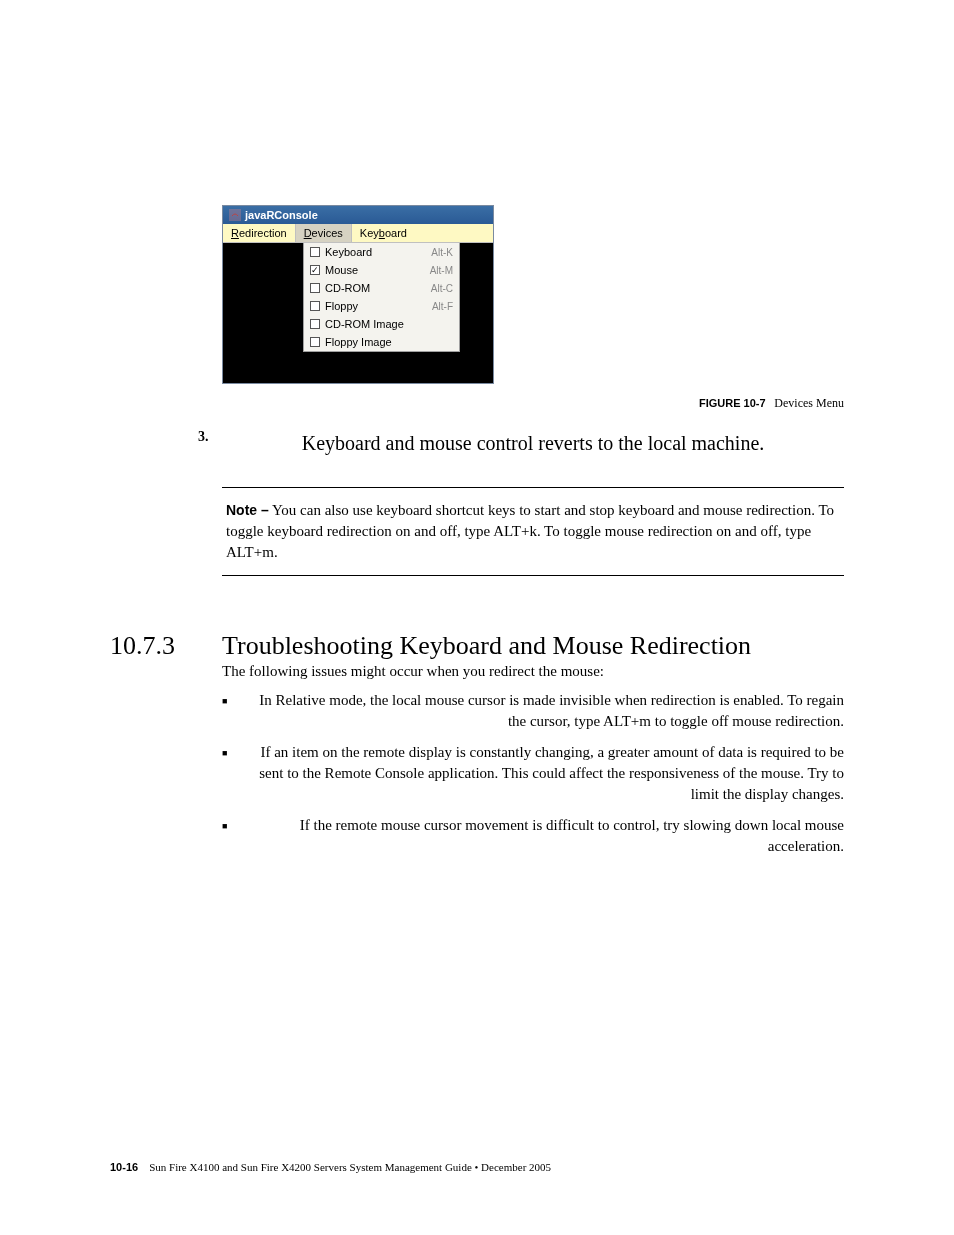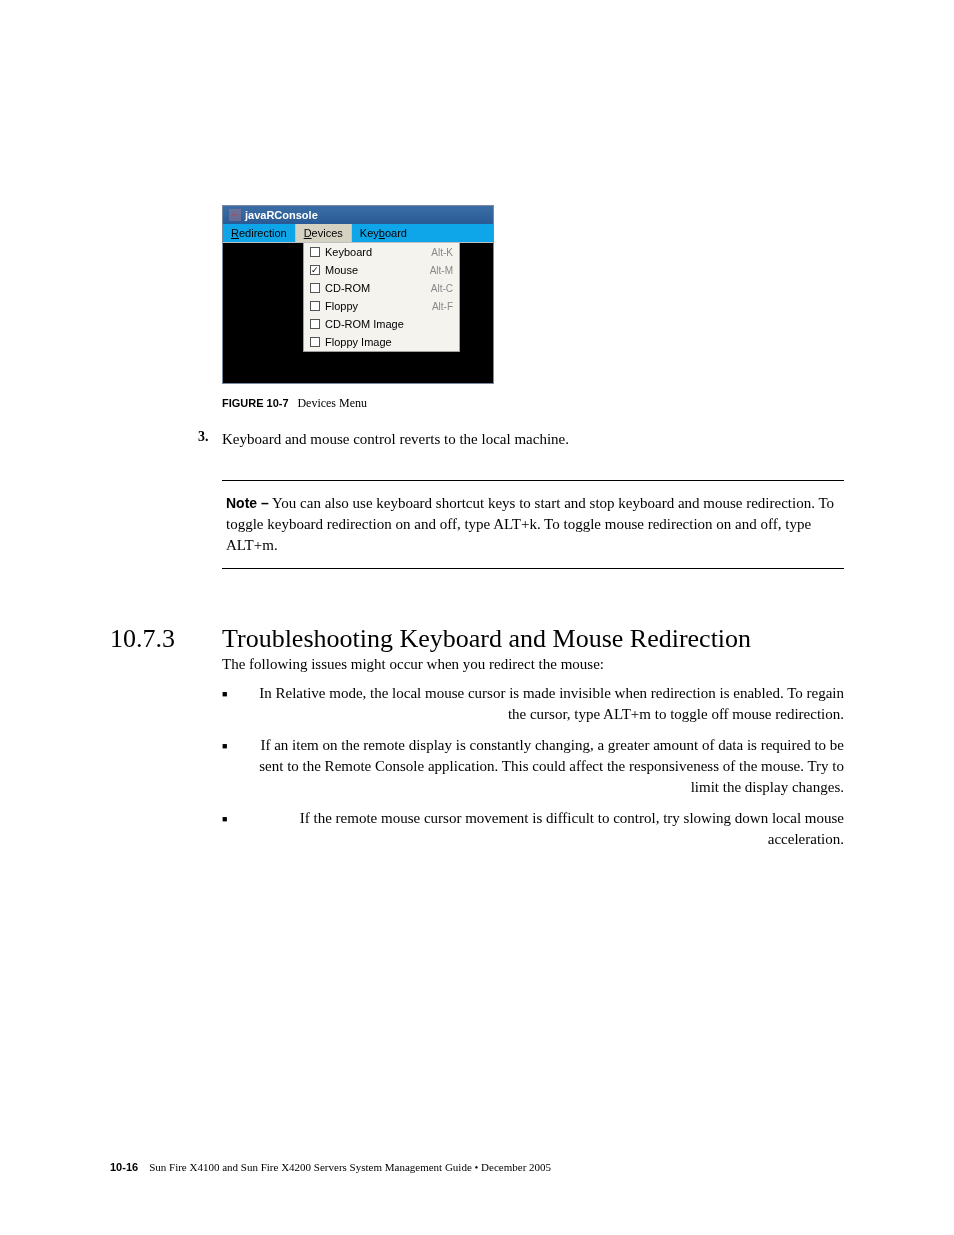--- a/index.html
+++ b/index.html
@@ -35,21 +35,21 @@
     font-weight: bold;
     padding: 3px 6px;
     display: flex;
     align-items: center;
     gap: 4px;
   }
   .titlebar svg { width:12px; height:12px; }
   .menubar {
     display: flex;
     border-bottom: 1px solid #c0c0c0;
-    background: #0ea5e9;
+    background: #fef9c3;
   }
   .menubar .mitem {
     padding: 3px 8px;
     border-right: 1px solid #c0c0c0;
   }
   .menubar .mitem.sel {
     background: #d6d2c2;
   }
   .menubar .ul { text-decoration: underline; }
   .dropdown {
@@ -70,20 +70,21 @@
   .cb {
     width: 10px; height: 10px; border: 1px solid #555; background:#fff; display:inline-block; box-sizing:border-box;
   }
   .cb.ck::after { content:"✓"; font-size:9px; line-height:8px; display:block; color:#000; }
   .sc { color:#888; font-size:10px; }
   .blackarea { background:#000; height:10px; }
   .figcap {
     margin-left: 112px;
     margin-top: 12px;
     font-size: 11px;
+    text-align: right;
   }
   .figcap .fb { font-weight:bold; font-family: Arial, Helvetica, sans-serif; }
   .figcap .fr { font-family: "Palatino Linotype", Palatino, serif; font-size:12px; }
   ol.steps {
     margin: 18px 0 0 0;
     padding: 0 0 0 112px;
     list-style: none;
     counter-reset: none;
   }
   ol.steps > li {
@@ -97,23 +98,24 @@
     font-weight: bold;
     font-family: "Palatino Linotype", Palatino, serif;
     font-size: 14px;
   }
   .steptitle {
     font-weight: bold;
     font-size: 15px;
     line-height: 1.35;
   }
   .body {
-    font-size: 15px;
+    font-size: 20px;
     line-height: 1.4;
     margin-top: 6px;
+    text-align: center;
   }
   .notebox {
     margin: 30px 0 0 112px;
     border-top: 1.5px solid #000;
     border-bottom: 1.5px solid #000;
     padding: 12px 4px;
     font-size: 15px;
     line-height: 1.4;
   }
   .notebox .nb { font-weight: bold; font-family: Arial, Helvetica, sans-serif; font-size:14px; }

